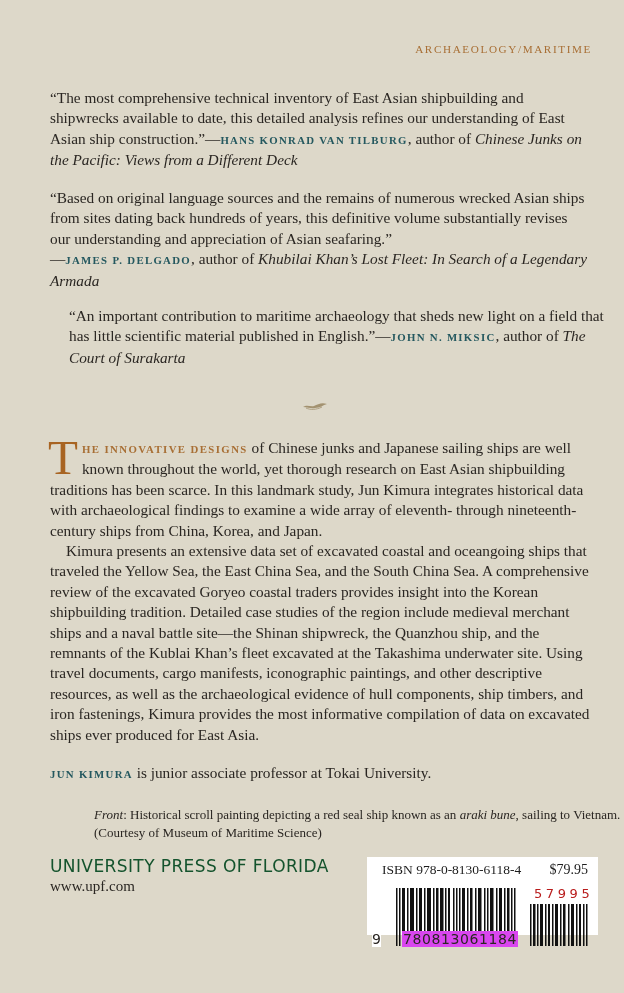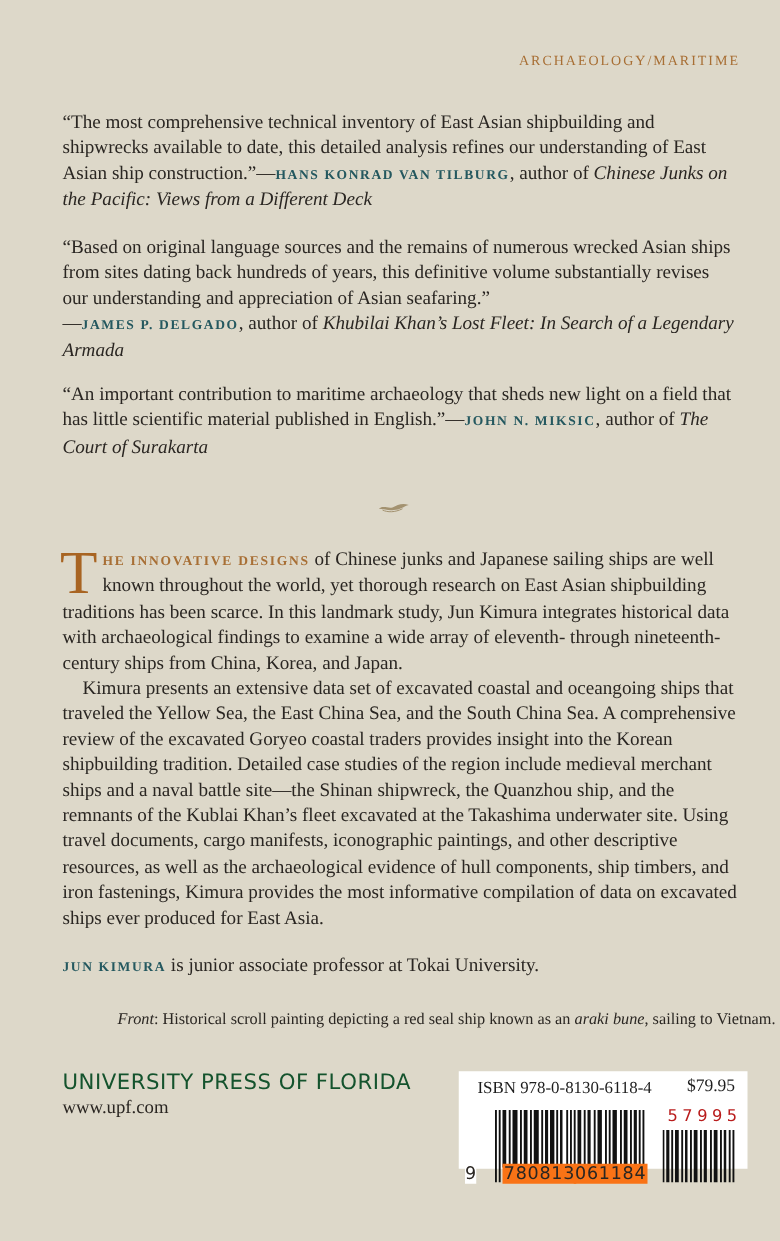--- a/index.html
+++ b/index.html
@@ -14,21 +14,21 @@
     position:absolute; right:32px; top:43px;
     font-size:11.2px; letter-spacing:1.6px; color:#a86f35;
     text-transform:uppercase;
   }
   .blurb {
     position:absolute; left:50px; width:540px;
     font-size:15.3px; line-height:20.4px;
   }
   .q1 { top:88px; }
   .q2 { top:188px; }
-  .q3 { top:306px; }
+  .q3 { top:306px;margin-left:19px; }
   .sc-up { text-transform:uppercase; font-size:10.8px; letter-spacing:1.3px; color:#24585f; font-weight:bold; }
   i { font-style:italic; }
   .ornament { position:absolute; left:302px; top:401px; width:26px; height:10px; }
   .body-text {
     position:absolute; left:50px; top:438px; width:540px;
     font-size:15.3px; line-height:20.4px;
   }
   .dropcap {
     float:left; font-size:49px; line-height:38px; color:#a86422;
     margin:1px 4px 0 -2px; font-family:"Liberation Serif",serif;
@@ -47,21 +47,21 @@
   .barcode-box {
     position:absolute; left:367px; top:857px; width:231px; height:78px;
     background:#ffffff;
   }
   .isbn { position:absolute; left:15px; top:5px; font-size:13.5px; color:#1d1d1d; }
   .price { position:absolute; right:10px; top:5px; font-size:14px; color:#1d1d1d; }
   .bars-main { position:absolute; left:29px; top:31px; width:120px; height:58px; }
   .bars-addon { position:absolute; left:163px; top:47px; width:58px; height:42px; }
   .addon-digits { position:absolute; left:167px; top:29px; font-family:"DejaVu Sans",sans-serif; font-size:13px; letter-spacing:3.6px; color:#b91c1c; }
   .num-lead { position:absolute; left:5px; top:74px; font-family:"DejaVu Sans",sans-serif; font-size:14px; background:#fff; }
-  .num-group { position:absolute; top:74px; font-family:"DejaVu Sans",sans-serif; font-size:14px; background:#f97316; padding:0 1px; letter-spacing:0.6px; }
+  .num-group { position:absolute; top:74px; font-family:"DejaVu Sans",sans-serif; font-size:14px; background:#d946ef; padding:0 1px; letter-spacing:0.6px; }
 </style>
 </head>
 <body>
 
 <div class="category">ARCHAEOLOGY/MARITIME</div>
 
 <div class="blurb q1"><span>“The most comprehensive technical inventory of East Asian shipbuilding and shipwrecks available to date, this detailed analysis refines our understanding of East Asian ship construction.”—</span><span class="sc-up">HANS KONRAD VAN TILBURG</span><span>, author of </span><i>Chinese Junks on the Pacific: Views from a Different Deck</i></div>
 
 <div class="blurb q2"><span>“Based on original language sources and the remains of numerous wrecked Asian ships from sites dating back hundreds of years, this definitive volume substantially revises our understanding and appreciation of Asian seafaring.”</span><br><span>—</span><span class="sc-up">JAMES P. DELGADO</span><span>, author of </span><i>Khubilai Khan’s Lost Fleet: In Search of a Legendary Armada</i></div>
 
@@ -72,21 +72,21 @@
   <path d="M4 7 C8 9, 14 9, 20 6" stroke="#a39270" stroke-width="0.8" fill="none"></path>
 </svg>
 
 <div class="body-text">
   <p><span class="dropcap">T</span><span class="lead">HE INNOVATIVE DESIGNS</span><span> of Chinese junks and Japanese sailing ships are well known throughout the world, yet thorough research on East Asian shipbuilding traditions has been scarce. In this landmark study, Jun Kimura integrates historical data with archaeological findings to examine a wide array of eleventh- through nineteenth-century ships from China, Korea, and Japan.</span></p>
   <p class="indent">Kimura presents an extensive data set of excavated coastal and oceangoing ships that traveled the Yellow Sea, the East China Sea, and the South China Sea. A comprehensive review of the excavated Goryeo coastal traders provides insight into the Korean shipbuilding tradition. Detailed case studies of the region include medieval merchant ships and a naval battle site—the Shinan shipwreck, the Quanzhou ship, and the remnants of the Kublai Khan’s fleet excavated at the Takashima underwater site. Using travel documents, cargo manifests, iconographic paintings, and other descriptive resources, as well as the archaeological evidence of hull components, ship timbers, and iron fastenings, Kimura provides the most informative compilation of data on excavated ships ever produced for East Asia.</p>
 </div>
 
 <div class="author-bio"><span class="sc-up">JUN KIMURA</span><span> is junior associate professor at Tokai University.</span></div>
 
-<div class="credit"><i>Front</i><span>: Historical scroll painting depicting a red seal ship known as an </span><i>araki bune</i><span>, sailing to Vietnam.</span><br></div>
+<div class="credit"><i>Front</i><span>: Historical scroll painting depicting a red seal ship known as an </span><i>araki bune</i><span>, sailing to Vietnam.</span><br><span>(Courtesy of Museum of Maritime Science)</span></div>
 
 <div class="publisher">UNIVERSITY PRESS OF FLORIDA</div>
 <div class="url">www.upf.com</div>
 
 <div class="barcode-box">
   <span class="isbn">ISBN 978-0-8130-6118-4</span>
   <span class="price">$79.95</span>
   <svg class="bars-main" viewBox="0 0 120 58" preserveAspectRatio="none">
     <g fill="#111">
       <rect x="0" y="0" width="1.5" height="58"></rect>

